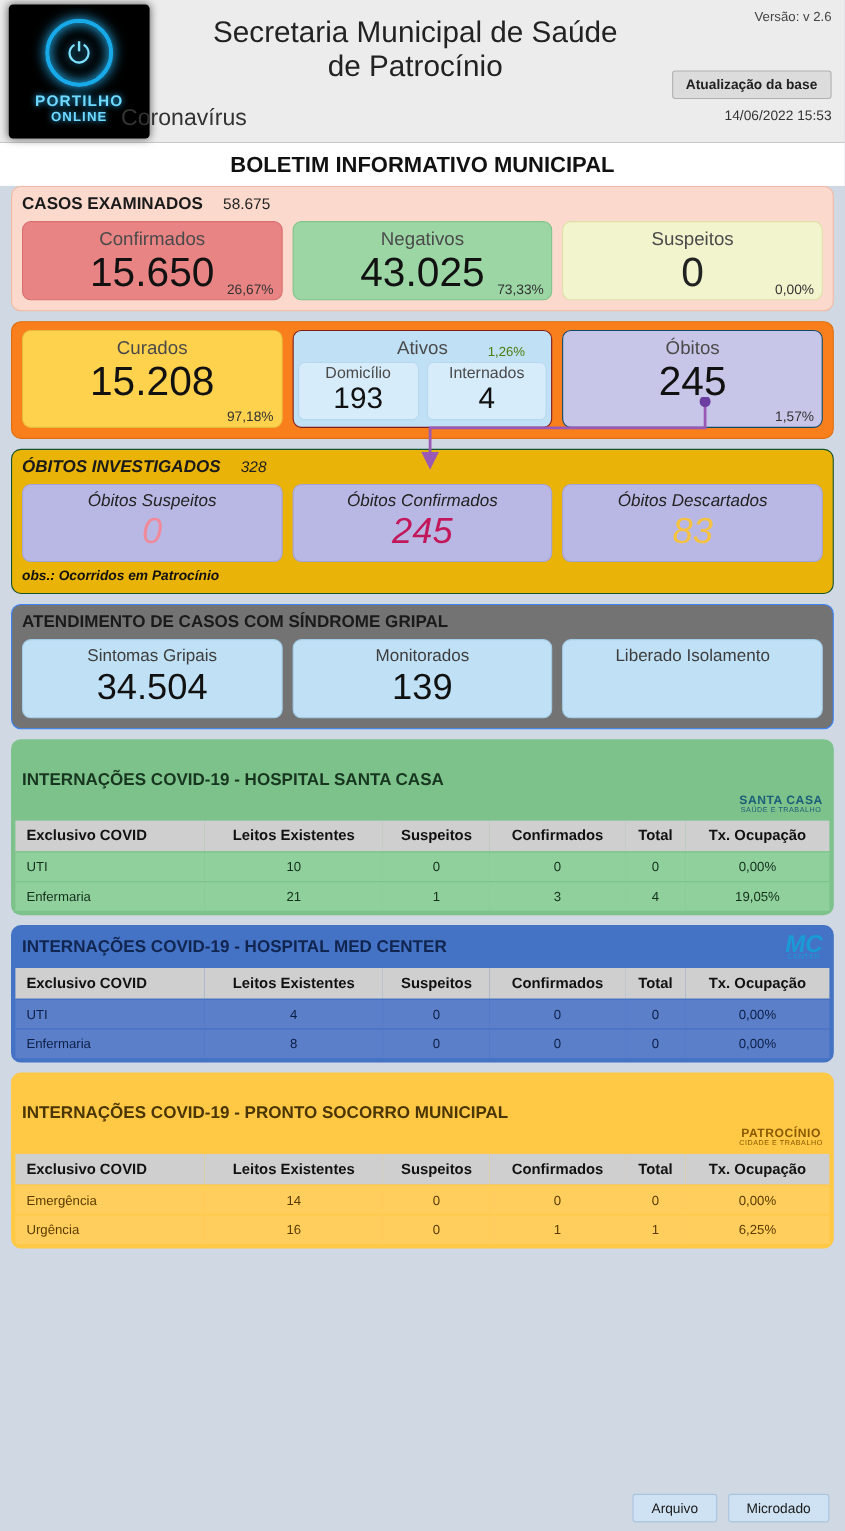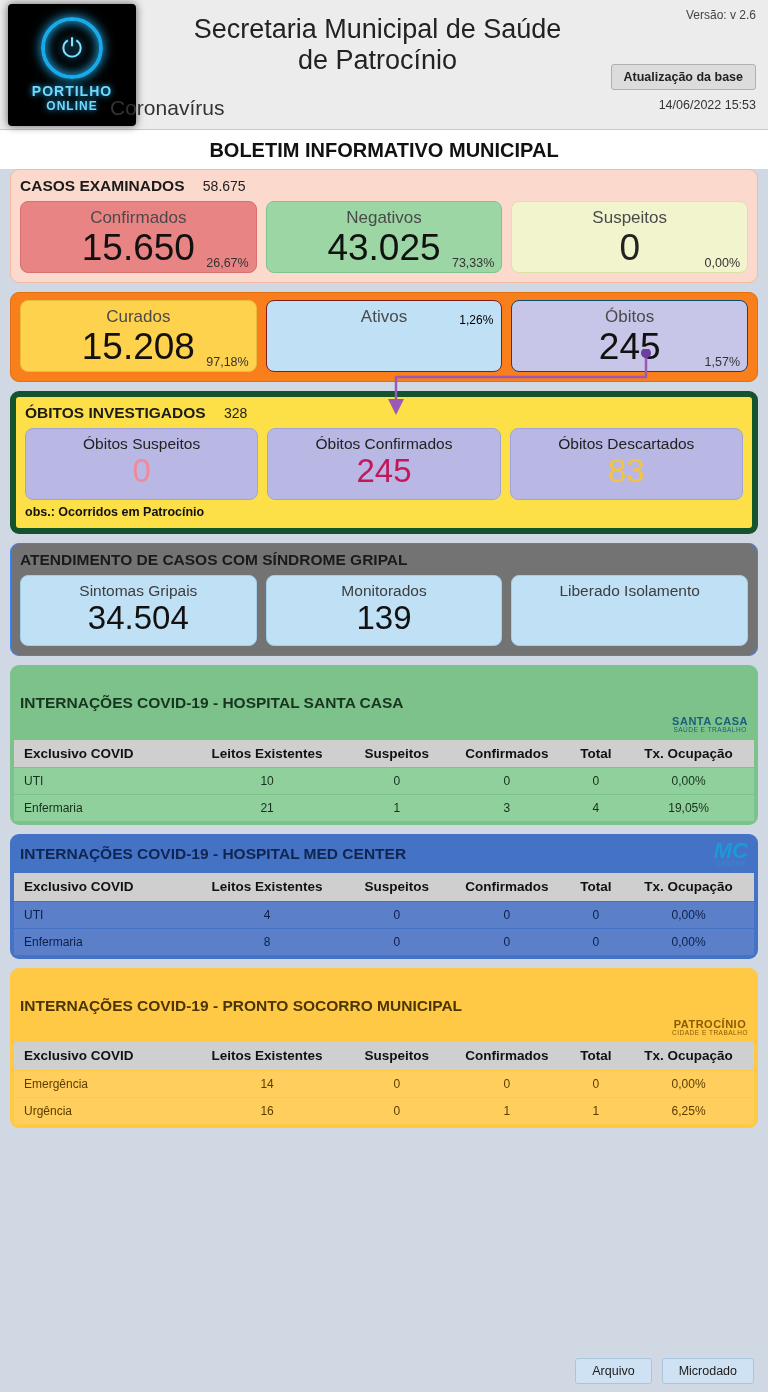--- a/index.html
+++ b/index.html
@@ -114,31 +114,31 @@
   .c-susp { background: #f2f4cd; border: 1px solid #dfe0a8; }
   .c-susp .val { color: #222; }
 
   
   .p-evol { background: #f97e1c; border: 1px solid #e0700f; }
   .p-evol .panel-title { color: #fff; }
   .c-cura { background: #ffd24d; border: 1px solid #e8bd3c; }
   .c-ativ { background: #bfe0f5; border: 1px solid #7f1d1d; padding-bottom: 6px; }
   .c-obit { background: #c7c6e8; border: 1px solid #0c4a6e; }
   .ativ-top { position: relative; }
-  .ativ-pct { position: absolute; right: 4px; top: 6px; font-size: 12px; color: #000000; }
+  .ativ-pct { position: absolute; right: 20px; top: 6px; font-size: 12px; color: #4d7c0f; }
   .subcards { display: flex; gap: 7px; margin-top: 2px; }
   .subcard {
     flex: 1; background: #d6ecfa; border: 1px solid #b6d8ef;
     border-radius: 6px; padding: 2px 2px 3px 2px;
   }
   .subcard .lbl { font-size: 14.5px; color: #4a4a4a; }
   .subcard .val { font-size: 27px; color: #111; line-height: 1.1; }
 
   
-  .p-obit { background: #fde047; border: 6px solid #14532d; }
+  .p-obit { background: #eab308; border: 1px solid #14532d; font-style: italic; }
   .c-oi { background: #b9b8e4; border: 1px solid #a3a2d7; padding-bottom: 10px; }
   .c-oi .lbl { font-size: 15.5px; color: #222; }
   .c-oi .val { font-size: 33px; }
   .v-pink { color: #f08a9b !important; }
   .v-crim { color: #c2185b !important; }
   .v-gold { color: #f5c242 !important; }
   .obs { font-size: 12.5px; font-weight: bold; color: #111; margin-top: 5px; }
 
   
   .arrow-svg { position: absolute; pointer-events: none; }
@@ -253,20 +253,30 @@
     <div class="cards">
       <div class="card c-cura">
         <div class="lbl">Curados</div>
         <div class="val">15.208</div>
         <div class="pct">97,18%</div>
       </div>
       <div class="card c-ativ">
         <div class="ativ-top">
           <div class="lbl">Ativos</div>
           <div class="ativ-pct">1,26%</div>
+        </div>
+        <div class="subcards">
+          <div class="subcard">
+            <div class="lbl">Domicílio</div>
+            <div class="val">193</div>
+          </div>
+          <div class="subcard">
+            <div class="lbl">Internados</div>
+            <div class="val">4</div>
+          </div>
         </div>
       </div>
       <div class="card c-obit">
         <div class="lbl">Óbitos</div>
         <div class="val">245</div>
         <div class="pct">1,57%</div>
       </div>
     </div>
   </div>
 

